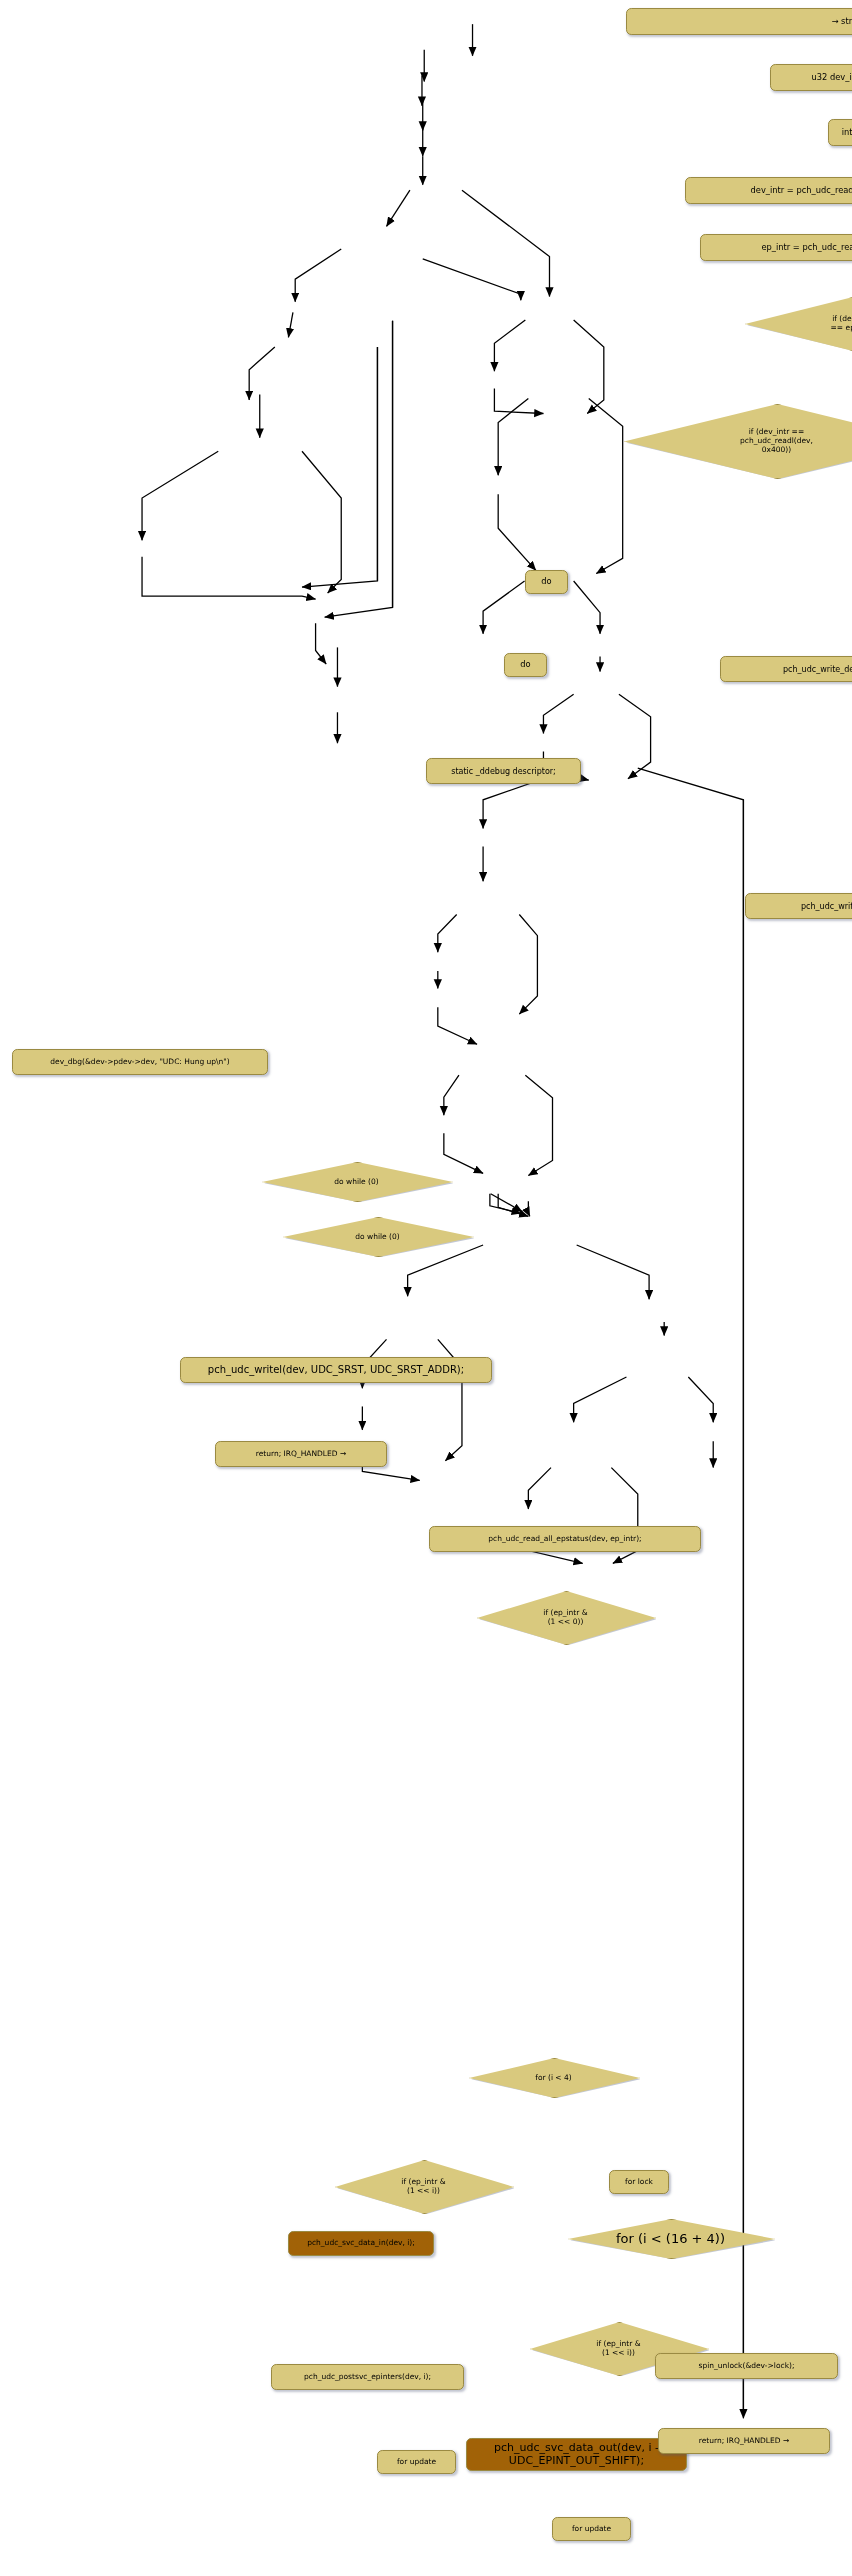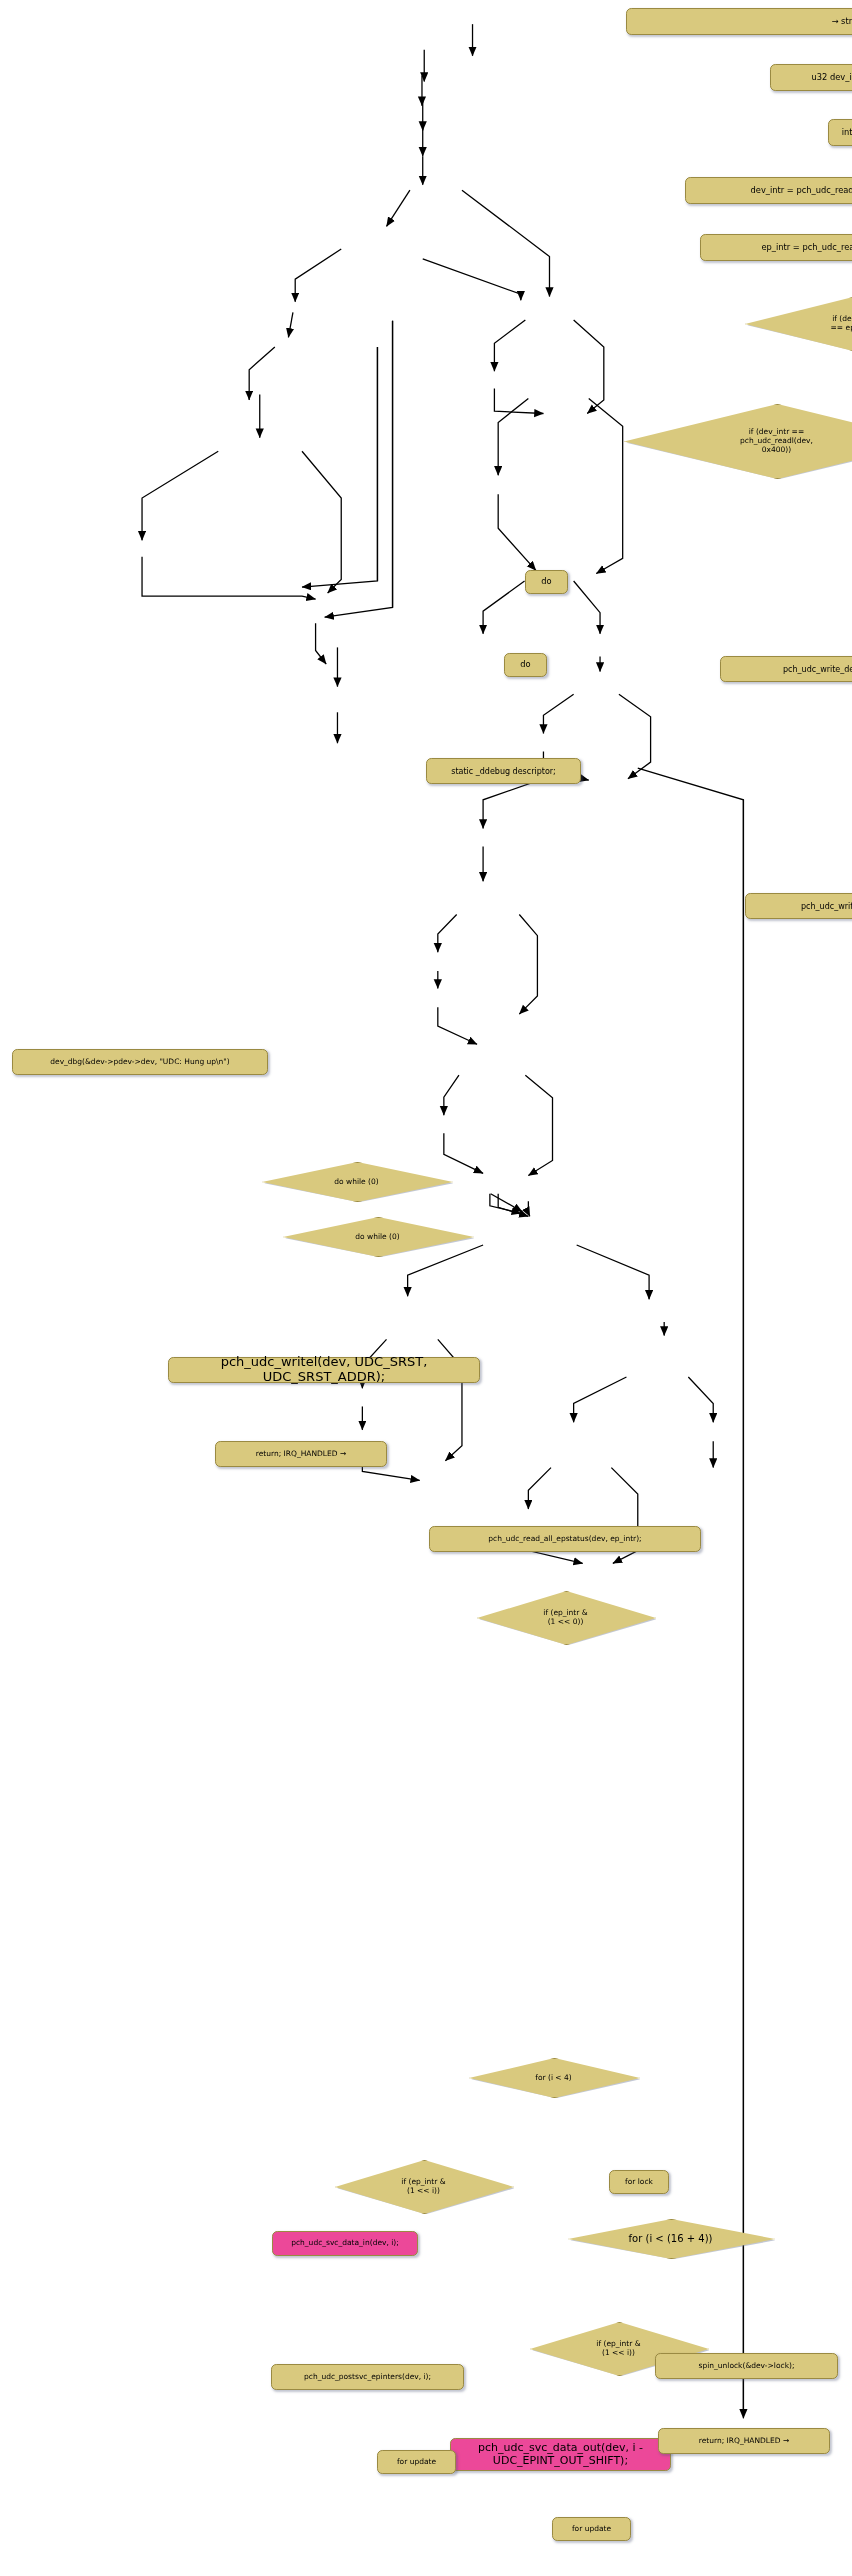--- a/index.html
+++ b/index.html
@@ -3,21 +3,21 @@
 <meta charset="utf-8">
 <style>
   html,body{margin:0;padding:0;background:#ffffff;}
   body{font-family:"DejaVu Sans","Liberation Sans",sans-serif;}
   #stage{position:relative;width:853px;height:2576px;background:#ffffff;overflow:hidden;}
   svg.edges{position:absolute;left:0;top:0;width:853px;height:2576px;pointer-events:none;}
   .node{position:absolute;box-sizing:border-box;display:flex;align-items:center;justify-content:center;
         text-align:center;color:#000000;line-height:1.15;white-space:pre-line;}
   .rect{background:#d9c97e;border:0.8px solid #9a8a42;border-radius:5.3px;
         box-shadow:1.5px 1.5px 2.3px rgba(80,90,120,.35);}
-  .rect.hl{background:#ec4899;border:0.8px solid #9a8a42;color:#000000;}
+  .rect.hl{background:#a16207;border:0.8px solid #9a8a42;color:#000000;margin-left:16px;}
   .diamondwrap{position:absolute;}
   .diamondwrap .dshape{position:absolute;left:0;top:0;width:100%;height:100%;
         background:#d9c97e;border:0.8px solid #9a8a42;
         -webkit-clip-path:polygon(50% 0,100% 50%,50% 100%,0 50%);
         clip-path:polygon(50% 0,100% 50%,50% 100%,0 50%);}
   .diamondwrap .dshadow{position:absolute;left:2.3px;top:2.3px;width:100%;height:100%;
         background:rgba(120,130,160,.45);
         -webkit-clip-path:polygon(50% 0,100% 50%,50% 100%,0 50%);
         clip-path:polygon(50% 0,100% 50%,50% 100%,0 50%);}
   .diamondwrap .dlabel{position:absolute;left:0;top:0;width:100%;height:100%;
@@ -195,21 +195,21 @@
     <div class="dshape"></div>
     <div class="dlabel" style="font-size:7.5px;">do while (0)</div>
   </div>
 
   <div class="diamondwrap" style="left: 283px; top: 1217px; width: 189px; height: 38px;">
     <div class="dshadow"></div>
     <div class="dshape"></div>
     <div class="dlabel" style="font-size:7.5px;">do while (0)</div>
   </div>
 
-  <div class="node rect" style="left: 168px; top: 1357px; width: 312px; height: 26.4px; font-size: 13px;">pch_udc_writel(dev, UDC_SRST, UDC_SRST_ADDR);</div>
+  <div class="node rect" style="left: 180px; top: 1357px; width: 312px; height: 26.4px; font-size: 10px;">pch_udc_writel(dev, UDC_SRST, UDC_SRST_ADDR);</div>
 
   <div class="node rect" style="left: 215px; top: 1441px; width: 172px; height: 26.4px; font-size: 7.5px;">return; IRQ_HANDLED →</div>
   <div class="node rect" style="left: 429px; top: 1526px; width: 272px; height: 26.4px; font-size: 7.5px;">pch_udc_read_all_epstatus(dev, ep_intr);</div>
 
   <div class="diamondwrap" style="left: 477px; top: 1591px; width: 177px; height: 52px;">
     <div class="dshadow"></div>
     <div class="dshape"></div>
     <div class="dlabel" style="font-size:7.5px;">if (ep_intr &amp;
 (1 &lt;&lt; 0))</div>
   </div>
@@ -226,21 +226,21 @@
     <div class="dlabel" style="font-size:7.5px;">if (ep_intr &amp;
 (1 &lt;&lt; i))</div>
   </div>
 
   <div class="node rect" style="left: 609px; top: 2170px; width: 60px; height: 24px; font-size: 7.5px;">for lock</div>
   <div class="node rect hl" style="left: 272px; top: 2231px; width: 146px; height: 25px; font-size: 7.5px;">pch_udc_svc_data_in(dev, i);</div>
 
   <div class="diamondwrap" style="left: 568px; top: 2219px; width: 205px; height: 38px;">
     <div class="dshadow"></div>
     <div class="dshape"></div>
-    <div class="dlabel" style="font-size:10px;">for (i &lt; (16 + 4))</div>
+    <div class="dlabel" style="font-size:13px;">for (i &lt; (16 + 4))</div>
   </div>
 
   <div class="diamondwrap" style="left: 530px; top: 2322px; width: 177px; height: 52px;">
     <div class="dshadow"></div>
     <div class="dshape"></div>
     <div class="dlabel" style="font-size:7.5px;">if (ep_intr &amp;
 (1 &lt;&lt; i))</div>
   </div>
 
   <div class="node rect" style="left: 655px; top: 2353px; width: 183px; height: 26.4px; font-size: 7.5px; text-align: center;">spin_unlock(&amp;dev-&gt;lock);</div>

